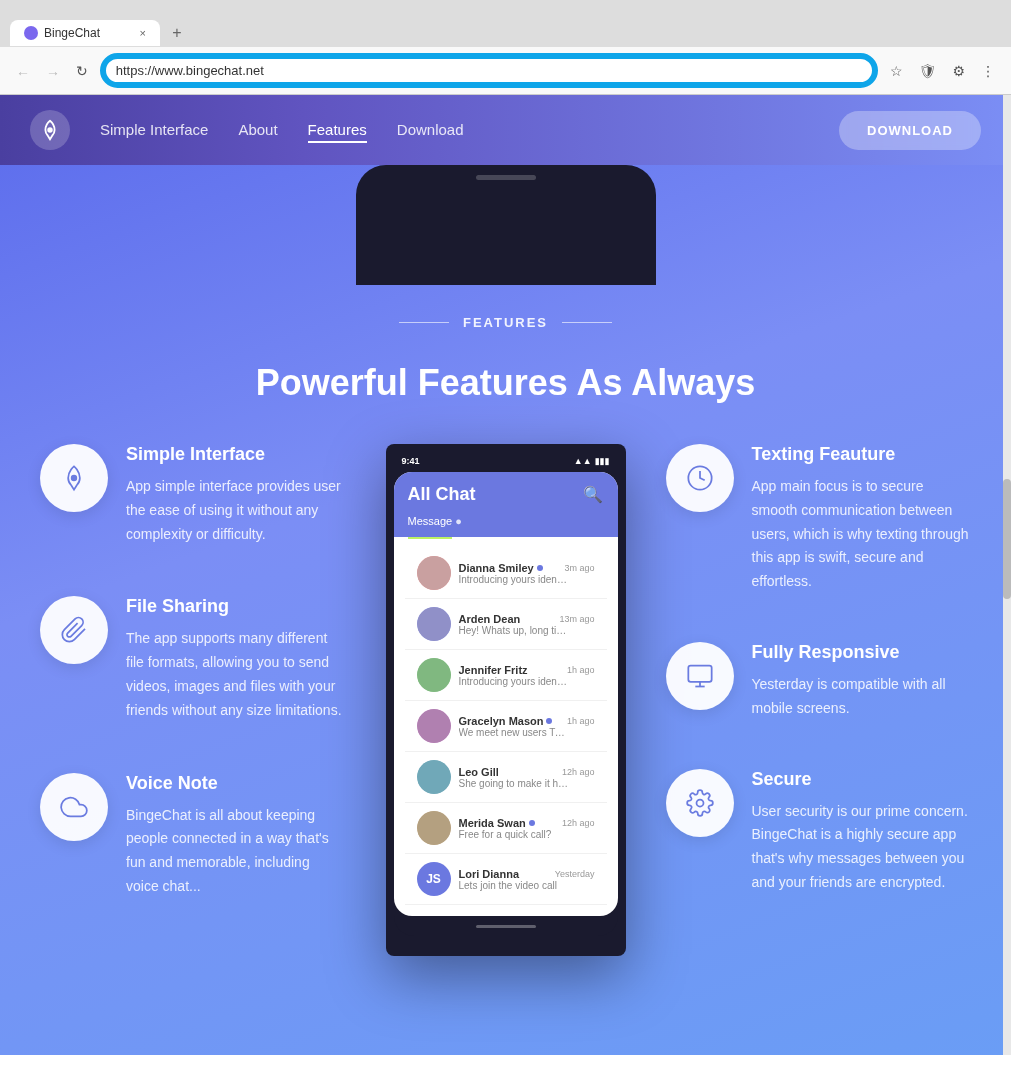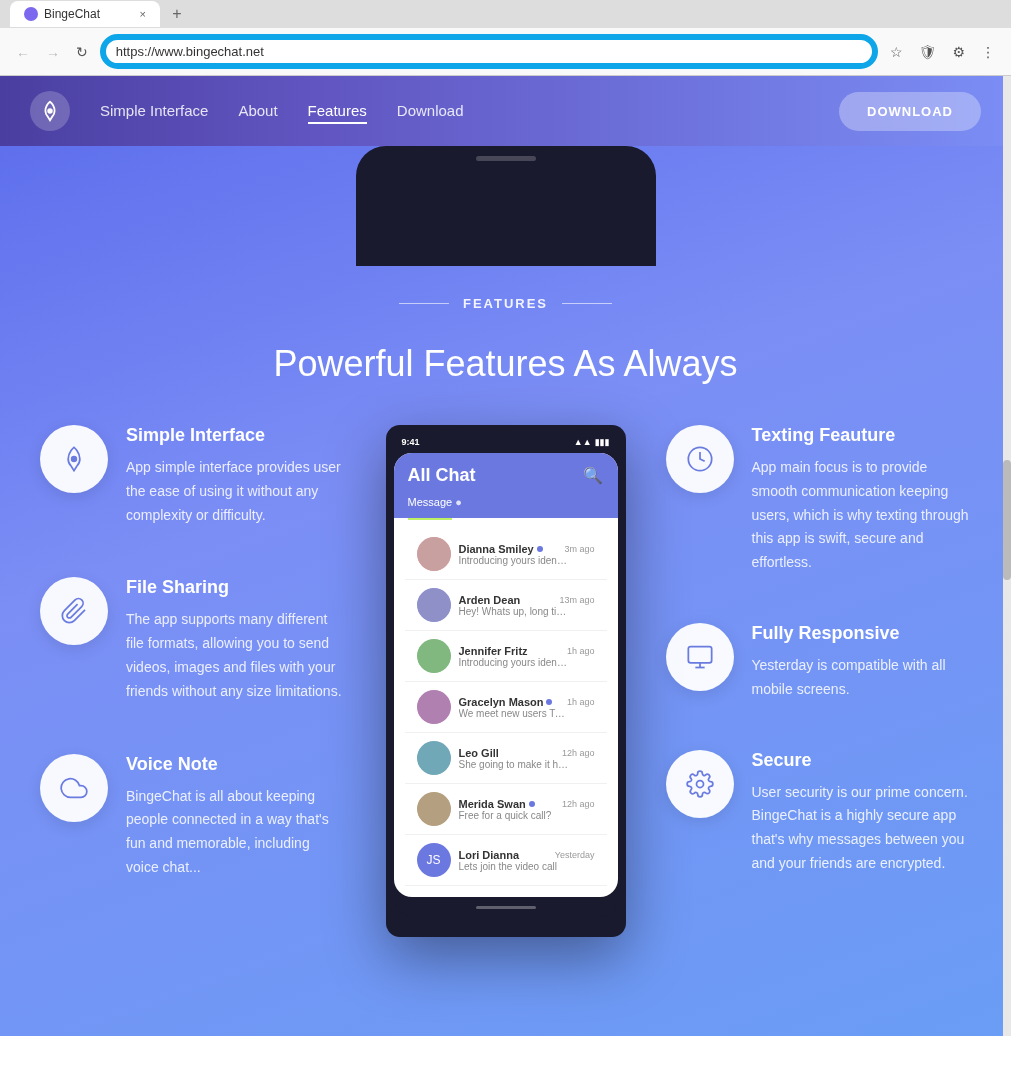--- a/index.html
+++ b/index.html
@@ -6,21 +6,21 @@
     body { font-family: 'Segoe UI', Arial, sans-serif; width: 1011px; overflow-x: hidden; background: #fff; }
 
     
     .browser-chrome {
       background: #f0f0f0;
       border-bottom: 1px solid #ccc;
     }
     .tab-bar {
       display: flex;
       align-items: flex-end;
-      padding: 1px 10px 0;
+      padding: 20px 10px 0;
       background: #ddd;
       gap: 4px;
     }
     .tab {
       display: flex;
       align-items: center;
       padding: 6px 14px;
       background: #fff;
       border-radius: 8px 8px 0 0;
       font-size: 12px;
@@ -165,21 +165,21 @@
       margin-bottom: 16px;
     }
     .features-label-line {
       width: 50px;
       height: 1px;
       background: rgba(255,255,255,0.6);
     }
     .features-title {
       font-size: 36px;
       color: #fff;
-      font-weight: 400;
+      font-weight: 700;
       margin-top: 32px;
     }
 
     
     .features-grid {
       display: flex;
       gap: 30px;
       align-items: flex-start;
     }
     .features-left {
@@ -229,21 +229,21 @@
       line-height: 1.7;
     }
 
     
     .phone-center {
       flex-shrink: 0;
       width: 260px;
     }
     .phone-mockup {
       width: 240px;
-      border-radius: 14px;
+      border-radius: 8px;
       background: #1a1a2e;
       padding: 12px 8px 20px;
       box-shadow: 0 20px 60px rgba(0,0,0,0.4);
       margin: 0 auto;
     }
     .phone-notch-bar {
       display: flex;
       justify-content: space-between;
       align-items: center;
       padding: 0 8px 6px;
@@ -561,21 +561,21 @@
                       <div class="chat-online"></div>
                     </div>
                     <span class="chat-time">12h ago</span>
                   </div>
                   <div class="chat-msg">Free for a quick call?</div>
                 </div>
               </div>
 
               <div class="chat-item">
                 <div class="chat-avatar" style="background:#6b78e0;">
-                  <span style="color:#fff;font-size:12px;font-weight:400;">JS</span>
+                  <span style="color:#fff;font-size:12px;font-weight:700;">JS</span>
                 </div>
                 <div class="chat-info">
                   <div class="chat-name-row">
                     <div class="chat-name">
                       <span>Lori Dianna</span>
                     </div>
                     <span class="chat-time">Yesterday</span>
                   </div>
                   <div class="chat-msg">Lets join the video call</div>
                 </div>
@@ -593,21 +593,21 @@
 
         <div class="feature-item">
           <div class="feature-icon-circle">
             <svg viewBox="0 0 24 24">
               <circle cx="12" cy="12" r="10"></circle>
               <polyline points="12 6 12 12 16 14"></polyline>
             </svg>
           </div>
           <div class="feature-text">
             <div class="feature-title">Texting Feauture</div>
-            <div class="feature-desc">App main focus is to provide smooth communication keeping users, which is why texting through this app is swift, secure and effortless.</div>
+            <div class="feature-desc">App main focus is to secure smooth communication between users, which is why texting through this app is swift, secure and effortless.</div>
           </div>
         </div>
 
         <div class="feature-item">
           <div class="feature-icon-circle">
             <svg viewBox="0 0 24 24">
               <rect x="2" y="3" width="20" height="14" rx="2" ry="2"></rect>
               <line x1="8" y1="21" x2="16" y2="21"></line>
               <line x1="12" y1="17" x2="12" y2="21"></line>
             </svg>

